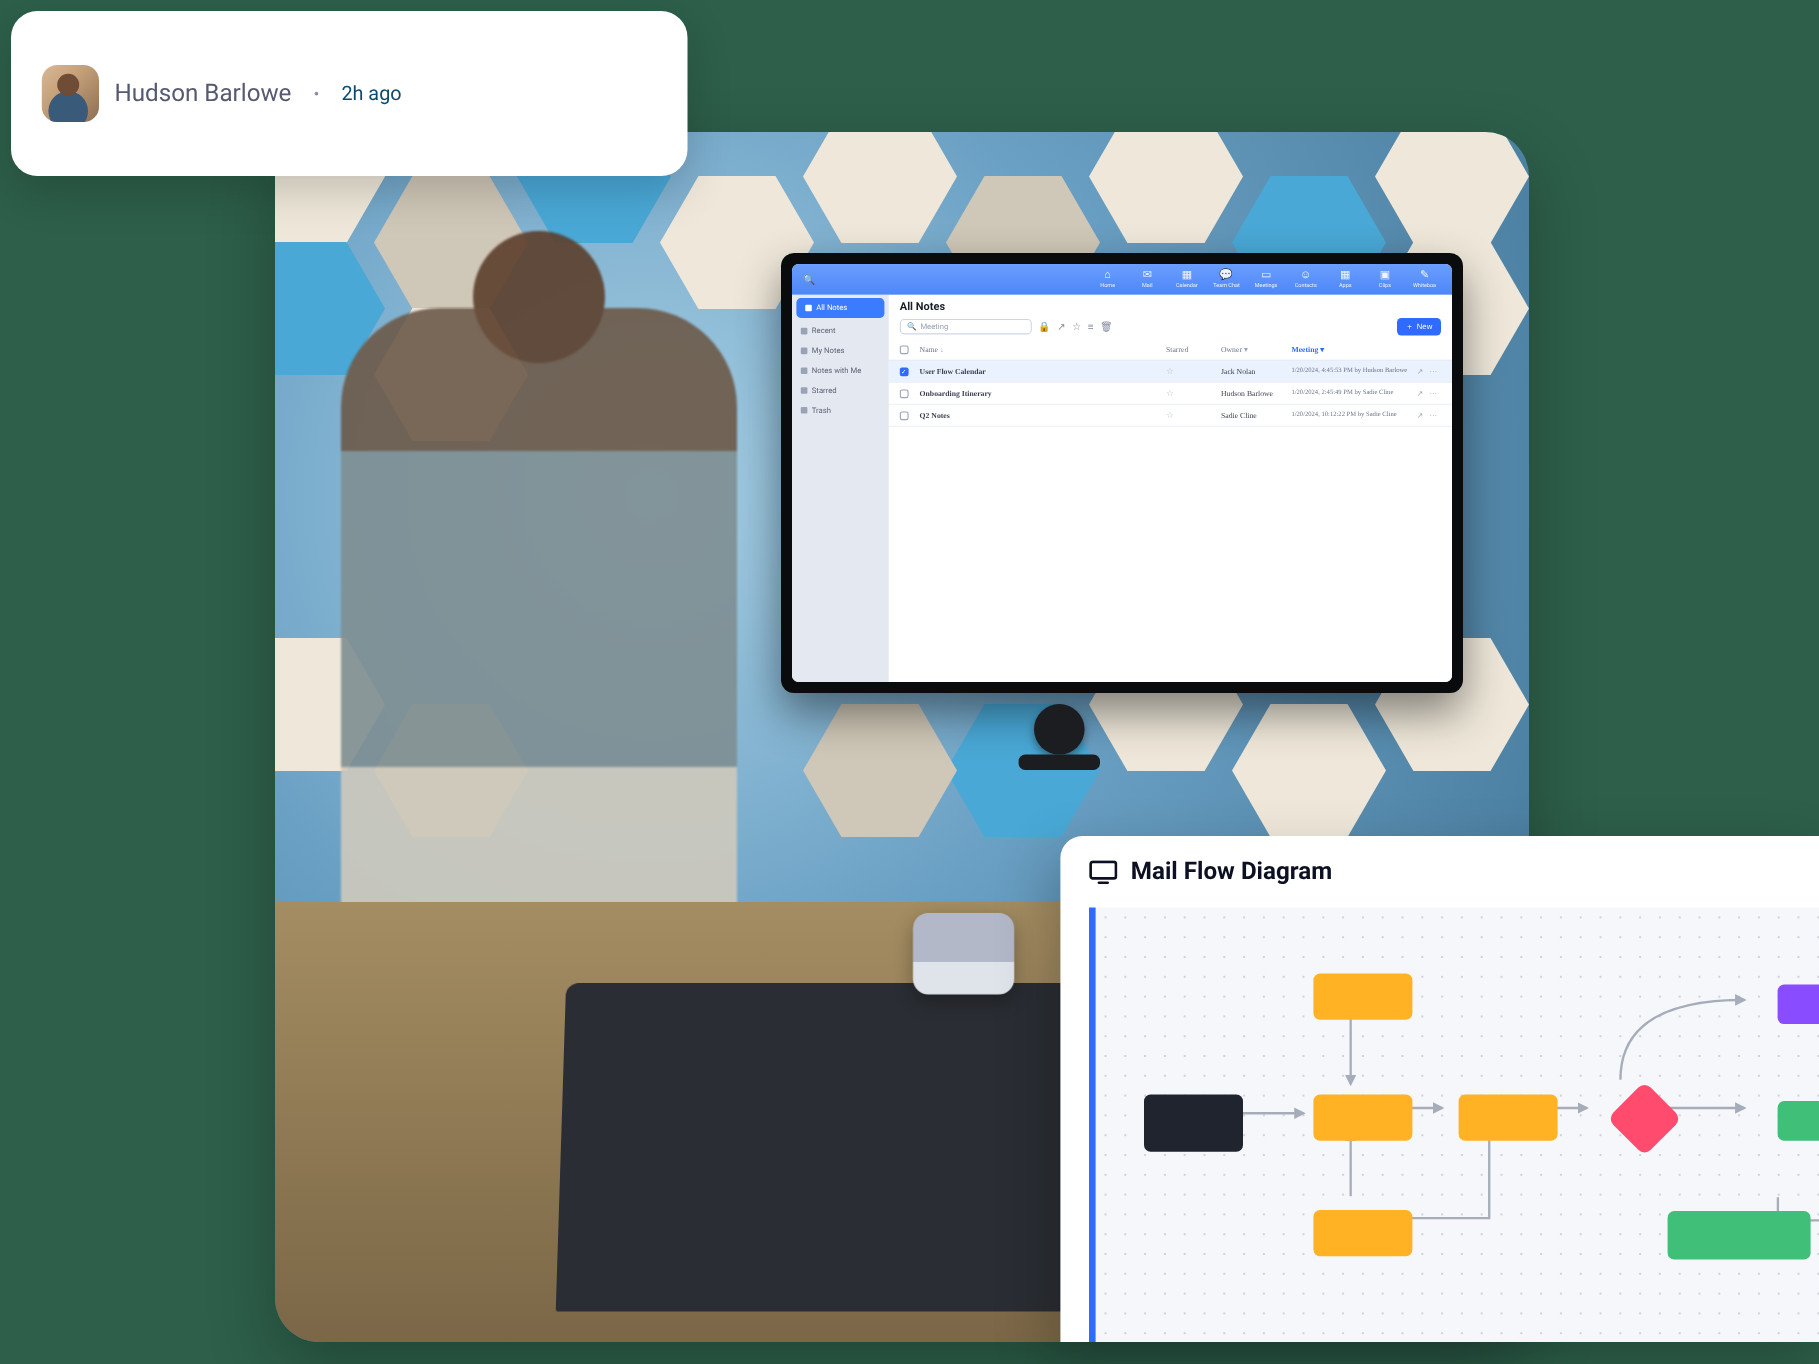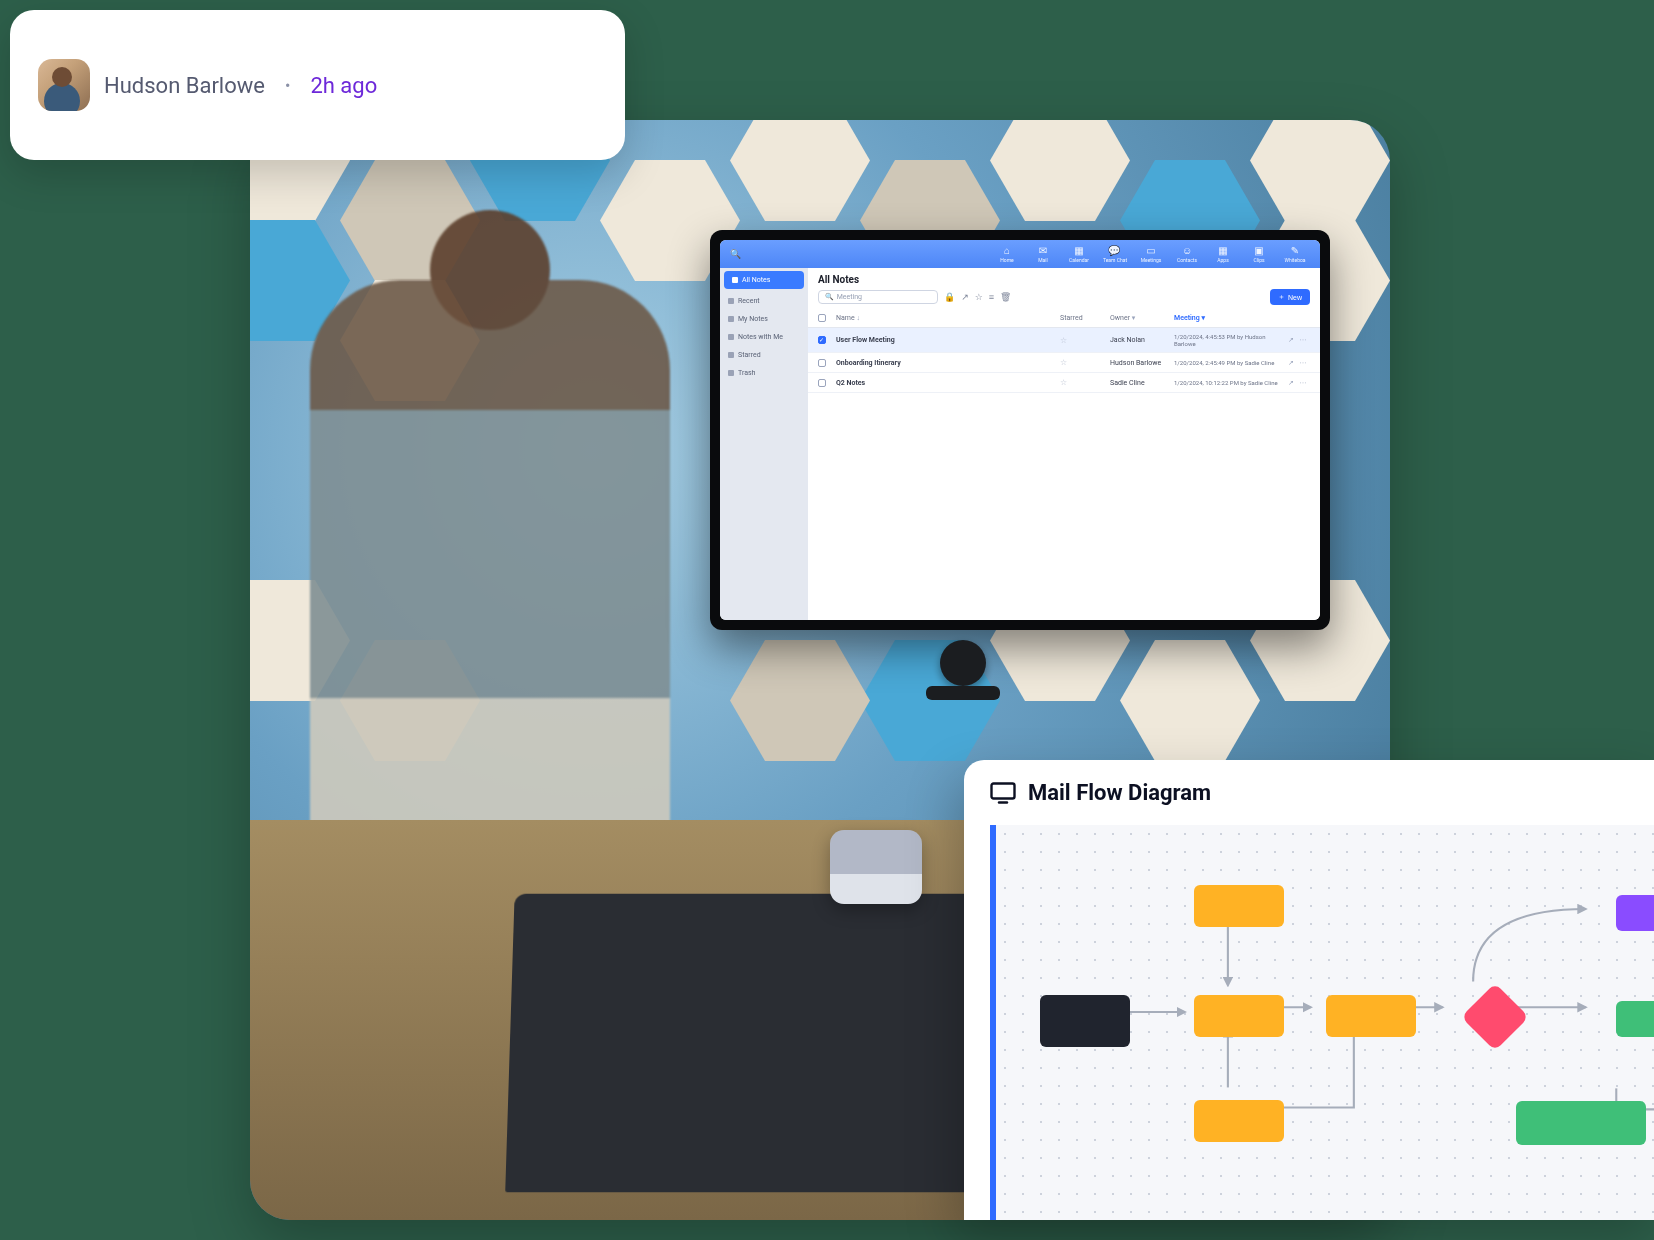--- a/index.html
+++ b/index.html
@@ -73,21 +73,21 @@
     content:"";
     position:absolute; left:14px; top:8px; width:20px; height:20px;
     border-radius:50%; background:#6e4c35;
     box-shadow: 0 24px 0 8px #3a5a7a;
   }
   .author {
     font-size: 22px;
     color: #555a70;
   }
   .dot { color:#8a90a6; margin: 0 6px;}
-  .time { color:#6d28d9; font-size: 22px;}
+  .time { color:#0c4a6e; font-size: 18px;}
 
   
   .photo-frame {
     position: absolute;
     top: 120px;
     left: 250px;
     width: 1140px;
     height: 1100px;
     border-radius: 40px;
     background: radial-gradient(circle at 30% 30%, #a7cfe4 0%, #6aa0c4 40%, #3a6d8d 100%);
@@ -243,20 +243,21 @@
     display:flex; gap:3px; align-items:center;
   }
 
   .grid-head, .grid-row{
     display:grid;
     grid-template-columns: 14px 1fr 46px 60px 110px 22px;
     align-items:center;
     gap:4px;
     padding:5px 10px;
     font-size:7px;
+    font-family:Liberation Serif, serif;
   }
   .grid-head{
     color:#6d7488; border-bottom:1px solid #e3e7ef;
   }
   .grid-head .mod{ color:#2f6bff; font-weight:600;}
   .grid-row{ border-bottom:1px solid #eef1f7; color:#3a3f4f;}
   .grid-row.sel{ background:#eaf1ff;}
   .grid-row .name{ font-weight:700;}
   .cb{ width:8px;height:8px;border:1px solid #9aa4bc; border-radius:2px; display:inline-block;}
   .cb.ck{ background:#2f6bff; border-color:#2f6bff; position:relative;}
@@ -447,21 +448,21 @@
             <span class="cb"></span>
             <span><span>Name</span> <span style="color:#9aa4bc">↓</span></span>
             <span>Starred</span>
             <span><span>Owner</span> <span style="color:#9aa4bc">▾</span></span>
             <span class="mod"><span>Meeting</span> ▾</span>
             <span></span>
           </div>
           <div id="rows">
               <div class="grid-row sel">
                 <span class="cb ck"></span>
-                <span class="name">User Flow Meeting</span>
+                <span class="name">User Flow Calendar</span>
                 <span class="star">☆</span>
                 <span>Jack Nolan</span>
                 <span class="mod-cell">1/20/2024, 4:45:53 PM by Hudson Barlowe</span>
                 <span class="row-act">↗ ⋯</span>
               </div>
               <div class="grid-row">
                 <span class="cb"></span>
                 <span class="name">Onboarding Itinerary</span>
                 <span class="star">☆</span>
                 <span>Hudson Barlowe</span>

